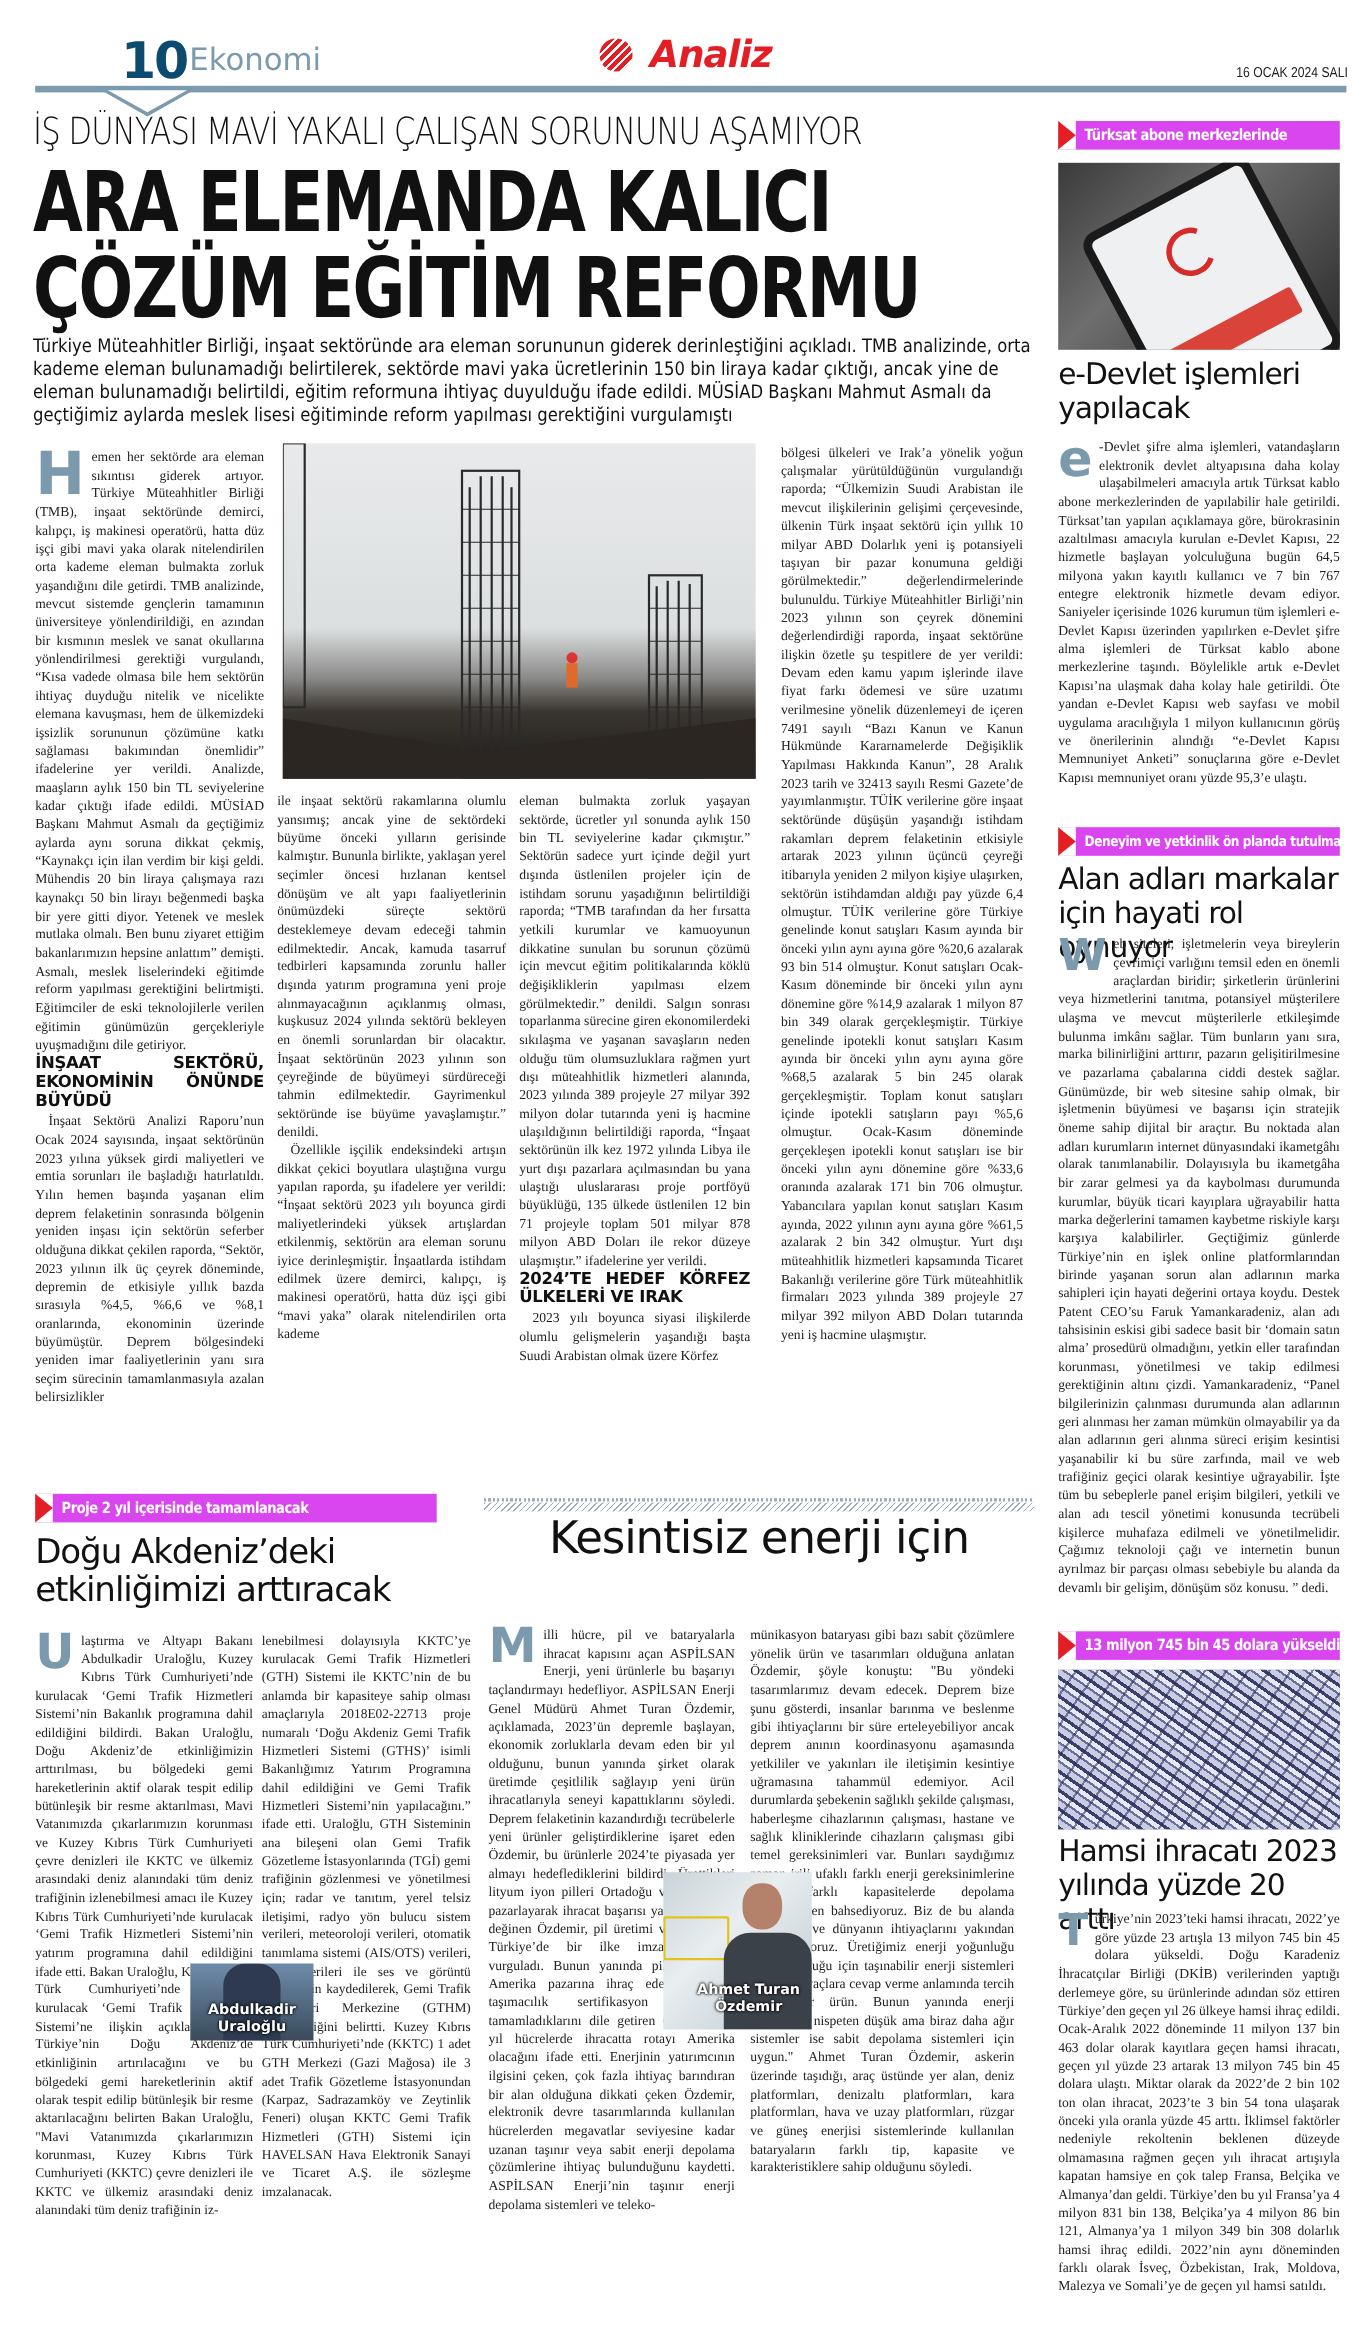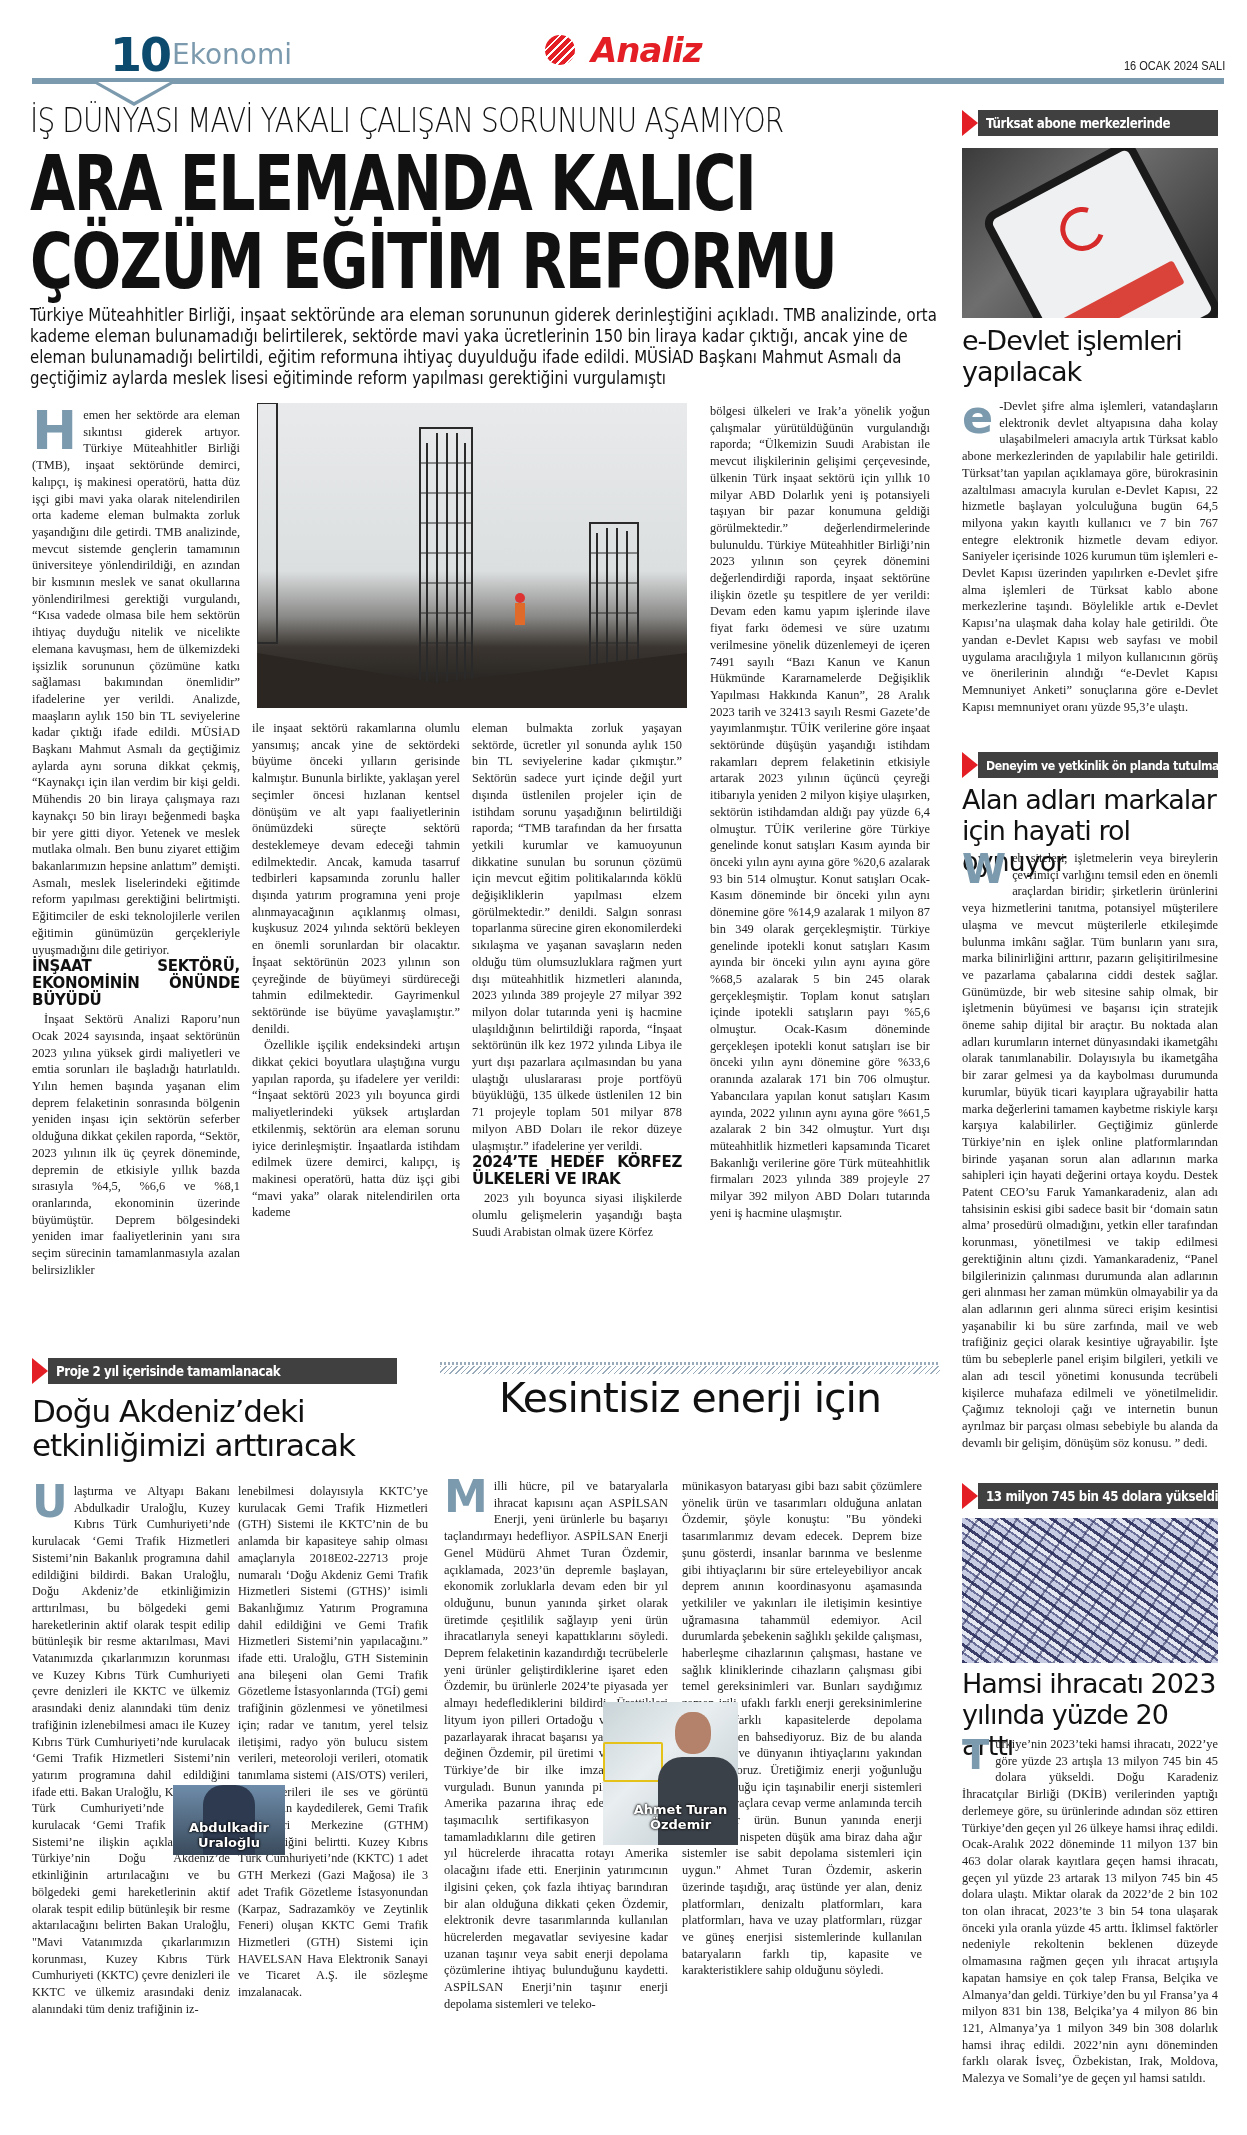--- a/index.html
+++ b/index.html
@@ -14,21 +14,21 @@
 .rule{left:32px;top:78px;width:1192px;height:6px;background:#7c9aad}
 .chev{left:92px;top:82px;width:0;height:0;border-left:42px solid transparent;border-right:42px solid transparent;border-top:24px solid #7c9aad}
 .chev-in{left:98px;top:82px;width:0;height:0;border-left:36px solid transparent;border-right:36px solid transparent;border-top:20px solid #fff}
 .kicker{left:30px;top:100px;width:905px;font-family:"DejaVu Sans",sans-serif;font-size:34px;color:#111;font-weight:300;letter-spacing:-1px;transform:scaleX(.82);transform-origin:left;white-space:nowrap}
 .headline{left:30px;top:145px;width:910px;font-family:"DejaVu Sans",sans-serif;font-weight:900;font-size:76px;line-height:78px;color:#111;letter-spacing:-2px;transform:scaleX(.77);transform-origin:left;white-space:nowrap}
 .spot{left:30px;top:305px;width:910px;font-family:"DejaVu Sans",sans-serif;font-size:17px;line-height:21px;color:#111;transform:scaleX(.88);transform-origin:left;width:1035px}
 .col{font-size:12.4px;line-height:16.7px;text-align:justify;hyphens:auto}
 .drop{float:left;font-family:"DejaVu Sans",sans-serif;font-weight:bold;color:#7c9aad;font-size:54px;line-height:44px;margin:2px 6px 0 0}
 .subhead{font-family:"DejaVu Sans",sans-serif;font-weight:900;font-size:15px;line-height:17px;color:#111;margin:0 0 2px;letter-spacing:-.3px}
 .photo{overflow:hidden}
-.tag{display:flex;align-items:center;height:26px;background:#404040;color:#fff;font-family:"DejaVu Sans",sans-serif;font-size:14px;font-weight:bold;letter-spacing:-.5px}
+.tag{display:flex;align-items:center;height:26px;background:#d946ef;color:#fff;font-family:"DejaVu Sans",sans-serif;font-size:14px;font-weight:bold;letter-spacing:-.5px}
 .tag .arr{width:0;height:0;border-top:13px solid transparent;border-bottom:13px solid transparent;border-left:16px solid #e31e24;margin-right:8px;background:#fff}
 .tag span.t{transform:scaleX(.85);transform-origin:left;white-space:nowrap}
 .side-h{font-family:"DejaVu Sans",sans-serif;font-size:27px;line-height:31px;color:#111;letter-spacing:-1px}
 .dots{height:3px;background:repeating-linear-gradient(90deg,#9ab 0 2px,transparent 2px 4px)}
 .hatch{height:8px;background:repeating-linear-gradient(135deg,#9ab 0 1px,transparent 1px 4px)}
 .caption{position:absolute;color:#fff;font-family:"DejaVu Sans",sans-serif;font-weight:bold;font-size:13px;line-height:15px;text-align:center;text-shadow:0 0 3px #000,0 0 2px #000}
 </style>
 </head>
 <body>
 

